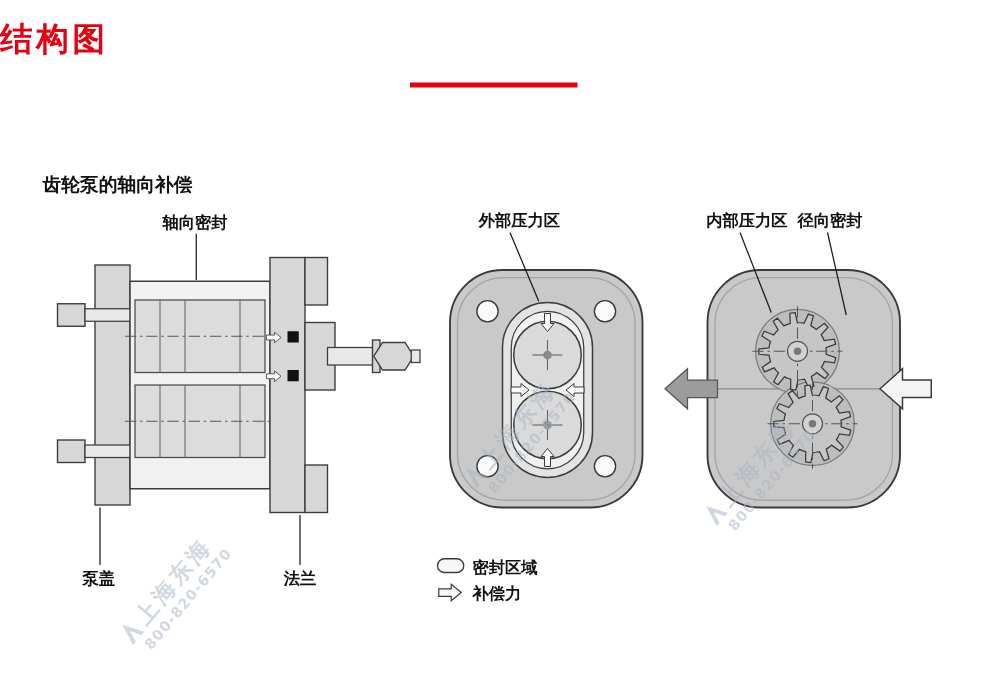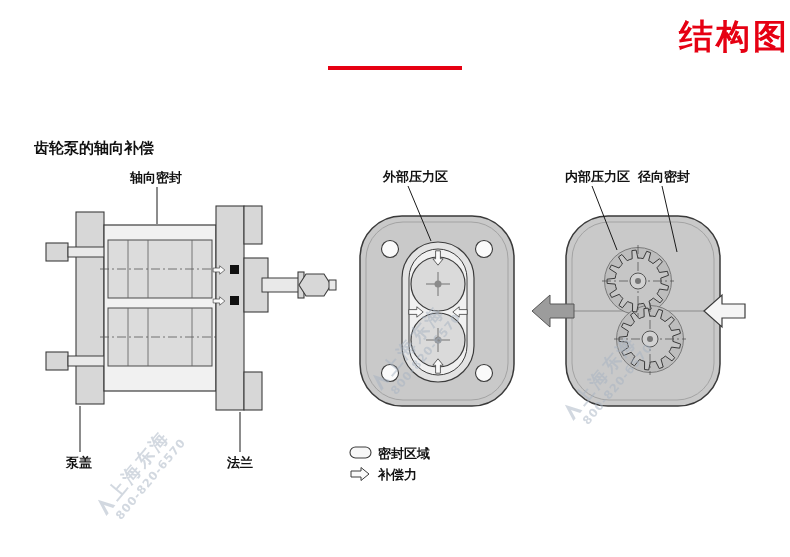--- a/index.html
+++ b/index.html
@@ -3,21 +3,21 @@
 <meta charset="utf-8">
 <style>
   html,body { margin:0; padding:0; }
   body {
     width:790px; height:557px; position:relative; overflow:hidden;
     background:#ffffff;
     font-family:"DejaVu Sans","Liberation Sans",sans-serif;
   }
   .title {
     position:absolute; top:14px; left:0; right:0; margin:0;
-    text-align:right; font-size:34px; font-weight:900;
+    text-align:left; font-size:26px; font-weight:900;
     letter-spacing:3px; color:#e60012;
   }
   .title-underline {
     position:absolute; top:66px; left:50%; transform:translateX(-50%);
     width:134px; height:4px; background:#e60012;
   }
   svg.figure-canvas { position:absolute; left:0; top:0; }
 
   .metal       { fill:#d7d7d7; stroke:#3c3c3c; stroke-width:1.1; }
   .metal-light { fill:#e9e9e9; stroke:#3c3c3c; stroke-width:1; }

